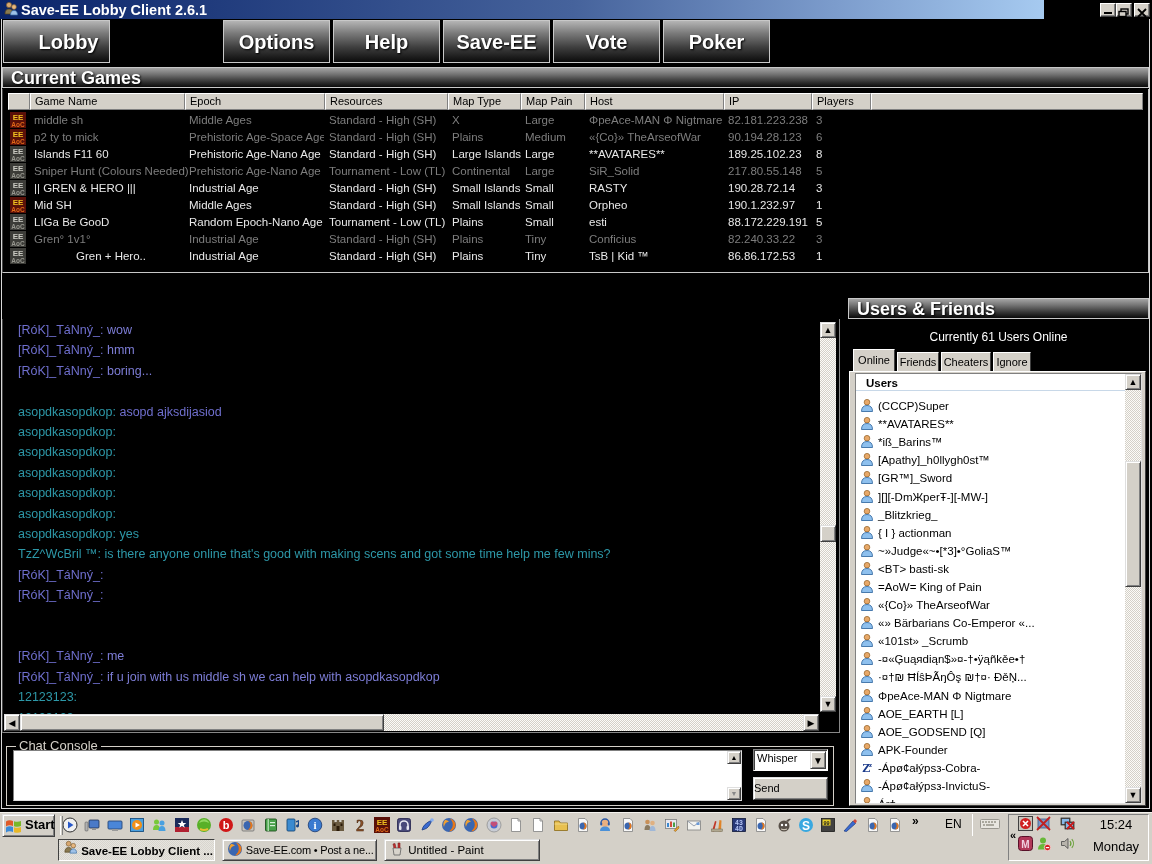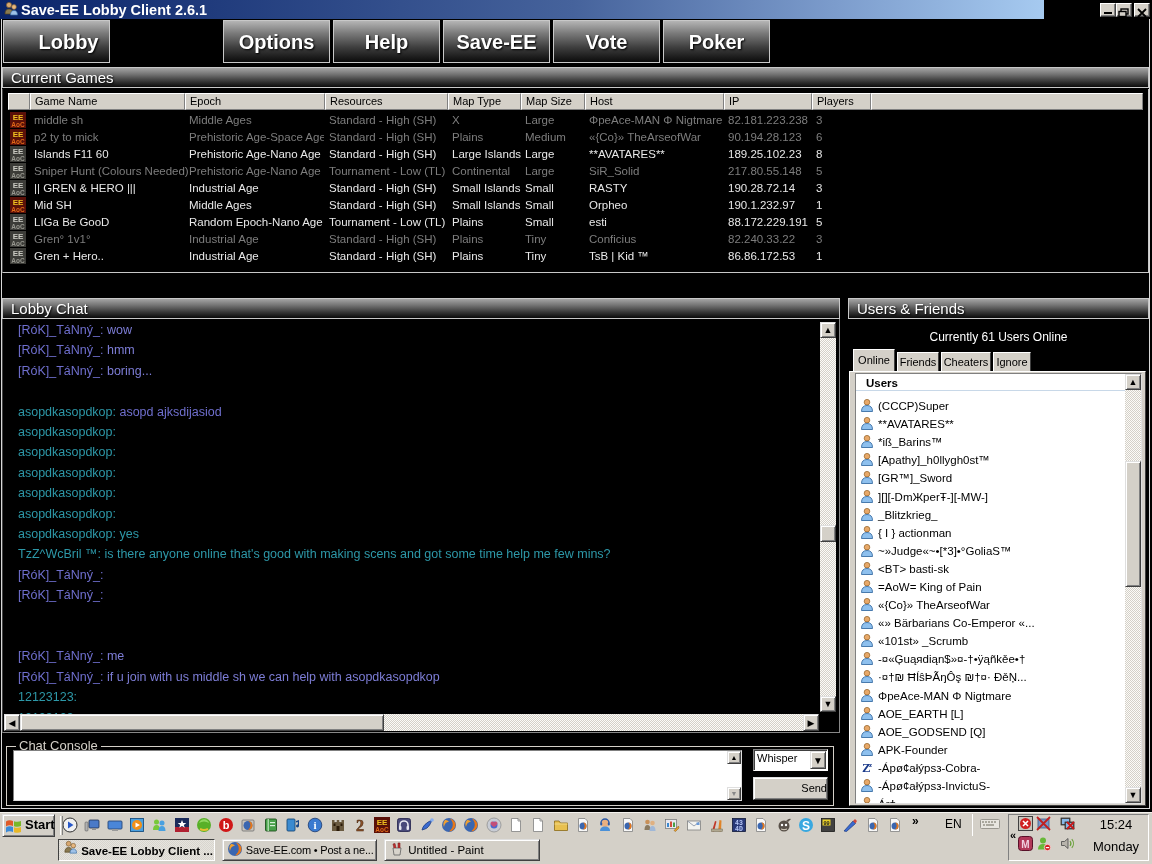--- a/index.html
+++ b/index.html
@@ -4,21 +4,21 @@
 body{font-family:"Liberation Sans",sans-serif;}
 #screen{position:relative;width:1152px;height:864px;background:#000;overflow:hidden;font-family:"Liberation Sans",sans-serif;}
 .abs{position:absolute;}
 
 #title{left:0;top:0;width:1044px;height:19px;background:linear-gradient(90deg,#0a246a 0%,#46639c 55%,#7c9ccc 80%,#a6caf0 100%);}
 #title .t{position:absolute;left:21px;top:2px;color:#fff;font-weight:bold;font-size:14.5px;letter-spacing:0px;}
 .wbtn{position:absolute;top:3px;width:16px;height:14px;background:#d4d0c8;border-top:1px solid #fff;border-left:1px solid #fff;border-right:1px solid #404040;border-bottom:1px solid #404040;box-shadow:inset -1px -1px 0 #808080;}
 
 .navb{position:absolute;top:20px;height:43px;width:107px;background:linear-gradient(180deg,#b5b5b5 0%,#7a7a7a 30%,#3d3d3d 65%,#0b0b0b 100%);border:1px solid #c8c8c8;color:#fff;font-weight:bold;font-size:20px;text-align:center;line-height:42px;text-shadow:1px 1px 2px #000;}
 
-.secbar{position:absolute;height:21px;background:linear-gradient(180deg,#a4a4a4 0%,#757575 32%,#333333 72%,#0a0a0a 100%);border:1px solid #c8c8c8;color:#fff;font-weight:normal;font-size:15px;line-height:20px;padding-left:8px;text-shadow:1px 1px 2px #000;}
+.secbar{position:absolute;height:21px;background:linear-gradient(180deg,#a4a4a4 0%,#757575 32%,#333333 72%,#0a0a0a 100%);border:1px solid #c8c8c8;color:#fff;font-weight:bold;font-size:18px;line-height:20px;padding-left:8px;text-shadow:1px 1px 2px #000;}
 .raised2{background:#d4d0c8;border-top:1px solid #dfdfdf;border-left:1px solid #dfdfdf;border-right:1px solid #404040;border-bottom:1px solid #404040;box-shadow:inset 1px 1px 0 #fff,inset -1px -1px 0 #808080;}
 .track{background-color:#fcfbf8;background-image:linear-gradient(45deg,#d4d0c8 25%,transparent 25%,transparent 75%,#d4d0c8 75%),linear-gradient(45deg,#d4d0c8 25%,transparent 25%,transparent 75%,#d4d0c8 75%);background-size:2px 2px;background-position:0 0,1px 1px;}
 .hcell{position:absolute;top:93px;height:17px;background:#d4d0c8;border-top:1px solid #fff;border-left:1px solid #fff;border-right:1px solid #808080;border-bottom:1px solid #808080;color:#000;font-size:11px;line-height:15px;padding-left:4px;overflow:hidden;}
 .gcell{position:absolute;height:17px;font-size:11.5px;line-height:17px;white-space:nowrap;overflow:hidden;}
 .chatline{position:absolute;left:18px;height:20px;font-size:12.5px;line-height:20px;white-space:nowrap;}
 .uitem{position:absolute;left:860px;height:18px;font-size:11.5px;line-height:18px;color:#000;white-space:nowrap;}
 .arrowglyph{color:#000;font-size:9px;line-height:10px;text-align:center;}
 .tab{position:absolute;background:#d4d0c8;border-top:1px solid #fff;border-left:1px solid #fff;border-right:1px solid #404040;color:#000;font-size:11px;text-align:center;}
 .qlicon{position:absolute;top:817px;width:17px;height:17px;}
 </style></head><body>
@@ -49,21 +49,21 @@
 <div class="navb" style="left:443px;">Save-EE</div>
 <div class="navb" style="left:553px;">Vote</div>
 <div class="navb" style="left:663px;">Poker</div>
 <div class="secbar" style="left:2px;top:67px;width:1147px;">Current Games</div>
 <div class="abs" style="left:2px;top:89px;width:1147px;height:184px;background:#000;border-bottom:1px solid #c8c8c8;border-right:1px solid #c8c8c8;border-left:1px solid #444;"></div>
 <div class="hcell" style="left:8px;width:22px;"></div>
 <div class="hcell" style="left:30px;width:155px;">Game Name</div>
 <div class="hcell" style="left:185px;width:140px;">Epoch</div>
 <div class="hcell" style="left:325px;width:123px;">Resources</div>
 <div class="hcell" style="left:448px;width:73px;">Map Type</div>
-<div class="hcell" style="left:521px;width:64px;">Map Size</div>
+<div class="hcell" style="left:521px;width:64px;">Map Pain</div>
 <div class="hcell" style="left:585px;width:139px;">Host</div>
 <div class="hcell" style="left:724px;width:88px;">IP</div>
 <div class="hcell" style="left:812px;width:59px;">Players</div>
 <div class="hcell" style="left:871px;width:272px;"></div>
 <div class="abs" style="left:10px;top:112px;width:16px;height:16px;"><svg style="" width="16" height="16" viewBox="0 0 16 16">
         <rect width="16" height="16" fill="#5a1008"></rect>
         <text x="8" y="7.5" font-family="Liberation Sans" font-size="8" font-weight="bold" fill="#f0c020" text-anchor="middle">EE</text>
         <text x="8" y="14.5" font-family="Liberation Sans" font-size="6.5" font-weight="bold" fill="#e06818" text-anchor="middle">AoC</text>
       </svg></div>
 <div class="gcell" style="left:34px;width:154px;top:112px;color:#7d7d7d;">middle sh</div>
@@ -163,29 +163,28 @@
 <div class="gcell" style="left:452px;width:70px;top:231px;color:#7d7d7d;">Plains</div>
 <div class="gcell" style="left:525px;width:62px;top:231px;color:#7d7d7d;">Tiny</div>
 <div class="gcell" style="left:589px;width:136px;top:231px;color:#7d7d7d;">Conficius</div>
 <div class="gcell" style="left:728px;width:85px;top:231px;color:#7d7d7d;">82.240.33.22</div>
 <div class="gcell" style="left:816px;width:30px;top:231px;color:#7d7d7d;">3</div>
 <div class="abs" style="left:10px;top:248px;width:16px;height:16px;"><svg style="" width="16" height="16" viewBox="0 0 16 16">
         <rect width="16" height="16" fill="#3c3c38"></rect>
         <text x="8" y="7.5" font-family="Liberation Sans" font-size="8" font-weight="bold" fill="#c8c8c0" text-anchor="middle">EE</text>
         <text x="8" y="14.5" font-family="Liberation Sans" font-size="6.5" font-weight="bold" fill="#989890" text-anchor="middle">AoC</text>
       </svg></div>
-<div class="gcell" style="left:34px;width:154px;top:248px;color:#e8e8e8;">Gren + Hero..</div>
+<div class="gcell" style="left:34px;width:154px;top:248px;color:#e8e8e8;text-align:center;">Gren + Hero..</div>
 <div class="gcell" style="left:189px;width:135px;top:248px;color:#e8e8e8;">Industrial Age</div>
 <div class="gcell" style="left:329px;width:120px;top:248px;color:#e8e8e8;">Standard - High (SH)</div>
 <div class="gcell" style="left:452px;width:70px;top:248px;color:#e8e8e8;">Plains</div>
 <div class="gcell" style="left:525px;width:62px;top:248px;color:#e8e8e8;">Tiny</div>
 <div class="gcell" style="left:589px;width:136px;top:248px;color:#e8e8e8;">TsB | Kid ™</div>
 <div class="gcell" style="left:728px;width:85px;top:248px;color:#e8e8e8;">86.86.172.53</div>
 <div class="gcell" style="left:816px;width:30px;top:248px;color:#e8e8e8;">1</div>
-<div class="secbar" style="left:2px;top:298px;width:838px;">Lobby Chat</div>
 <div class="abs" style="left:2px;top:319px;width:838px;height:414px;background:#000;border-left:1px solid #444;border-right:1px solid #888;border-bottom:1px solid #888;"></div>
 <div class="chatline" style="top:320px;color:#6f6fce;">[RóK]_TáNný_: <span style="color:#7d7dd6">wow</span></div>
 <div class="chatline" style="top:340px;color:#6f6fce;">[RóK]_TáNný_: <span style="color:#7d7dd6">hmm</span></div>
 <div class="chatline" style="top:361px;color:#6f6fce;">[RóK]_TáNný_: <span style="color:#7d7dd6">boring...</span></div>
 <div class="chatline" style="top:402px;color:#2d98a8;">asopdkasopdkop: <span style="color:#6f6fce">asopd ajksdijasiod</span></div>
 <div class="chatline" style="top:422px;color:#2d98a8;">asopdkasopdkop:</div>
 <div class="chatline" style="top:442px;color:#2d98a8;">asopdkasopdkop:</div>
 <div class="chatline" style="top:463px;color:#2d98a8;">asopdkasopdkop:</div>
 <div class="chatline" style="top:483px;color:#2d98a8;">asopdkasopdkop:</div>
 <div class="chatline" style="top:504px;color:#2d98a8;">asopdkasopdkop:</div>
@@ -311,21 +310,21 @@
 <div class="abs raised2 arrowglyph" style="left:1125px;top:787px;width:16px;height:16px;line-height:15px;z-index:7;">▼</div>
 <div class="abs raised2" style="left:1125px;top:461px;width:16px;height:126px;z-index:7;"></div>
 <div class="abs" style="left:6px;top:746px;width:828px;height:60px;border:1px solid #d4d0c8;"></div>
 <div class="abs" style="left:16px;top:739px;height:13px;background:#000;padding:0 3px;color:#d4d0c8;font-size:13px;line-height:13px;">Chat Console</div>
 <div class="abs" style="left:13px;top:750px;width:729px;height:51px;background:#fff;border-top:1px solid #808080;border-left:1px solid #808080;border-right:1px solid #dfdfdf;border-bottom:1px solid #dfdfdf;"></div>
 <div class="abs raised2 arrowglyph" style="left:727px;top:751px;width:14px;height:13px;line-height:12px;font-size:7px;">▲</div>
 <div class="abs raised2 arrowglyph" style="left:727px;top:787px;width:14px;height:13px;line-height:12px;font-size:7px;color:#888;">▼</div>
 <div class="abs" style="left:753px;top:749px;width:75px;height:22px;background:#fff;border-top:1px solid #808080;border-left:1px solid #808080;border-right:1px solid #fff;border-bottom:1px solid #fff;box-shadow:inset 1px 1px 0 #404040;"></div>
 <div class="abs" style="left:757px;top:752px;font-size:11px;color:#000;">Whisper</div>
 <div class="abs raised2 arrowglyph" style="left:810px;top:751px;width:16px;height:18px;line-height:17px;font-size:10px;">▼</div>
-<div class="abs raised2" style="left:753px;top:777px;width:75px;height:23px;color:#000;font-size:11px;text-align:right;line-height:21px;">Send</div>
+<div class="abs raised2" style="left:753px;top:777px;width:75px;height:23px;color:#000;font-size:11px;text-align:left;line-height:21px;">Send</div>
 <div class="abs" style="left:0;top:812px;width:1152px;height:52px;background:#d4d0c8;border-top:1px solid #f4f2ee;"></div>
 <div class="abs raised2" style="left:2px;top:814px;width:53px;height:23px;">
       <div style="position:absolute;left:2px;top:2px;"><svg style="vertical-align:-3px" width="18" height="16" viewBox="0 0 18 16">
           <path d="M1 3.5 Q4 1.5 8 3 L8 8 Q4 6.5 1 8.5 Z" fill="#e05a28"></path>
           <path d="M9 3.2 Q13 4.5 16 3 L16 8 Q13 9.5 9 8.2 Z" fill="#78b828"></path>
           <path d="M1 9.5 Q4 7.5 8 9 L8 14 Q4 12.5 1 14.5 Z" fill="#3a8ad8"></path>
           <path d="M9 9.2 Q13 10.5 16 9 L16 14 Q13 15.5 9 14.2 Z" fill="#e8b828"></path>
         </svg></div>
       <div style="position:absolute;left:22px;top:2px;font-size:13px;font-weight:bold;color:#000;">Start</div>
     </div>

